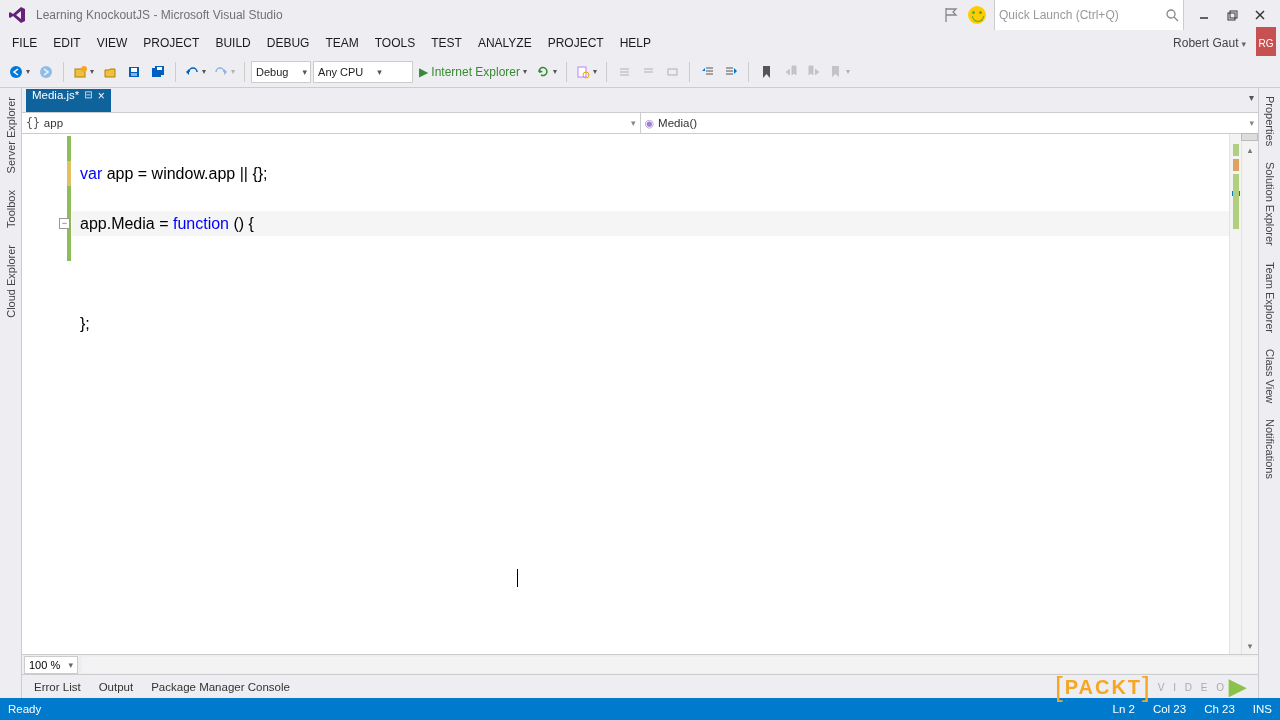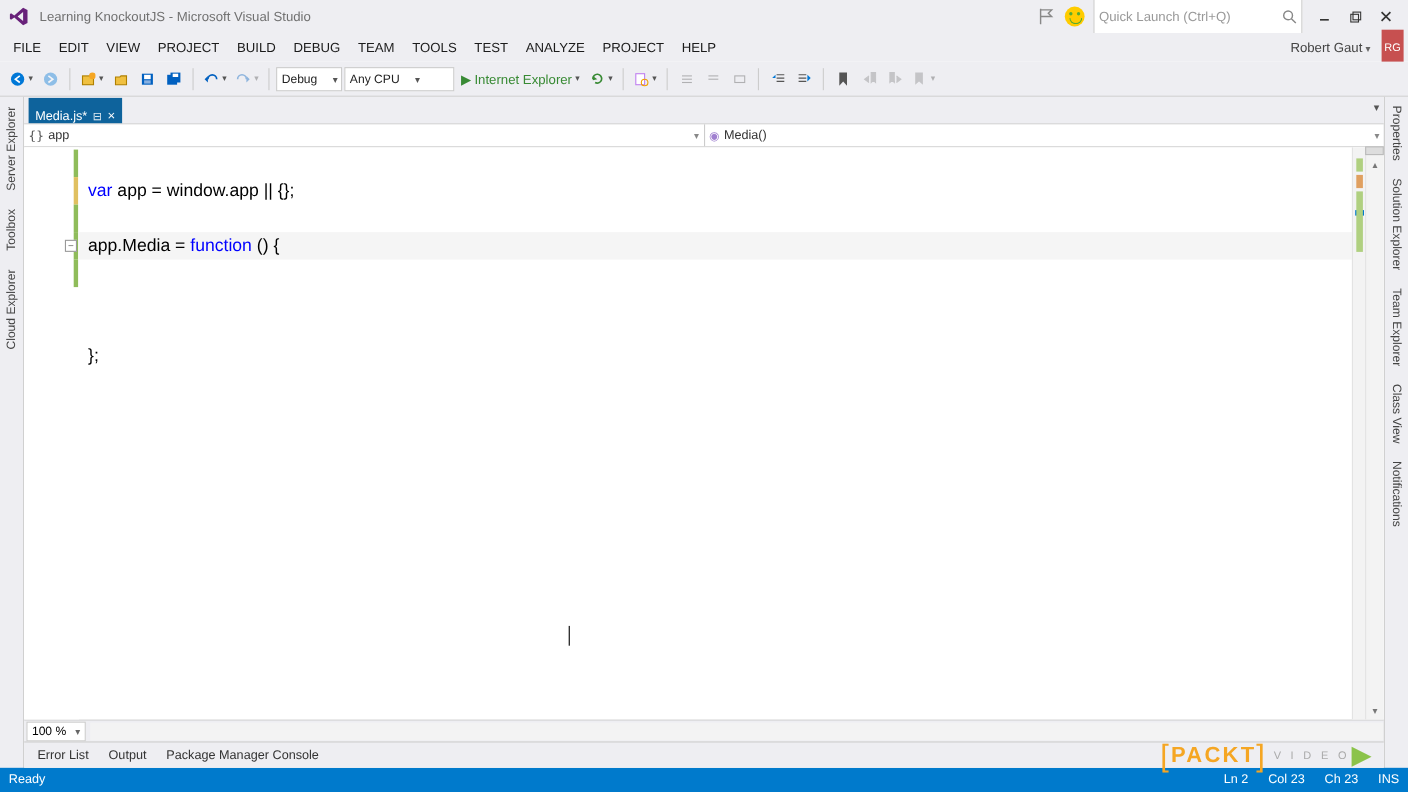--- a/index.html
+++ b/index.html
@@ -40,21 +40,21 @@
 
 
 .main { flex:1; display:flex; min-height:0; }
 .leftdock { width:22px; background:#eeeef2; border-right:1px solid #ccc; display:flex; flex-direction:column; align-items:center; }
 .leftdock .tab { writing-mode: vertical-rl; transform:rotate(180deg); font-size:11px; padding:8px 2px; color:#444; cursor:pointer; border-bottom:1px solid transparent;}
 .rightdock { width:22px; background:#eeeef2; border-left:1px solid #ccc; display:flex; flex-direction:column; align-items:center;}
 .rightdock .tab { writing-mode:vertical-rl; font-size:11px; padding:8px 2px; color:#444; cursor:pointer;}
 
 .editorwrap { flex:1; display:flex; flex-direction:column; min-width:0;}
 .doctabs { height:24px; background:#eeeef2; display:flex; align-items:flex-end; padding-left:4px; position:relative;}
-.doctab { height:23px; background:#0e639c; color:#fff; font-size:11.5px; display:flex; align-items:flex-end; padding:0 6px; gap:5px; cursor:pointer;}
+.doctab { height:23px; background:#0e639c; color:#fff; font-size:11.5px; display:flex; align-items:flex-start; padding:0 6px; gap:5px; cursor:pointer;}
 .doctab .pin { font-size:10px; opacity:0.85;}
 .doctab .x { font-size:12px; cursor:pointer;}
 .doctabs .addtab { position:absolute; right:4px; top:4px; font-size:10px; color:#555; cursor:pointer;}
 
 .navbar { height:22px; background:#fff; border-top:1px solid #ccc; border-bottom:1px solid #ccc; display:flex;}
 .navbar .half { flex:1; display:flex; align-items:center; padding:0 4px; font-size:11.5px; color:#333; border-right:1px solid #ccc; cursor:pointer; gap:4px;}
 .navbar .half:last-child{border-right:none;}
 .navbar .half::after { content:"▾"; font-size:9px; margin-left:auto; color:#888;}
 .ns-icon { font-family:monospace; color:#555;}
 .fn-icon { color:#a080d0; font-size:11px;}

